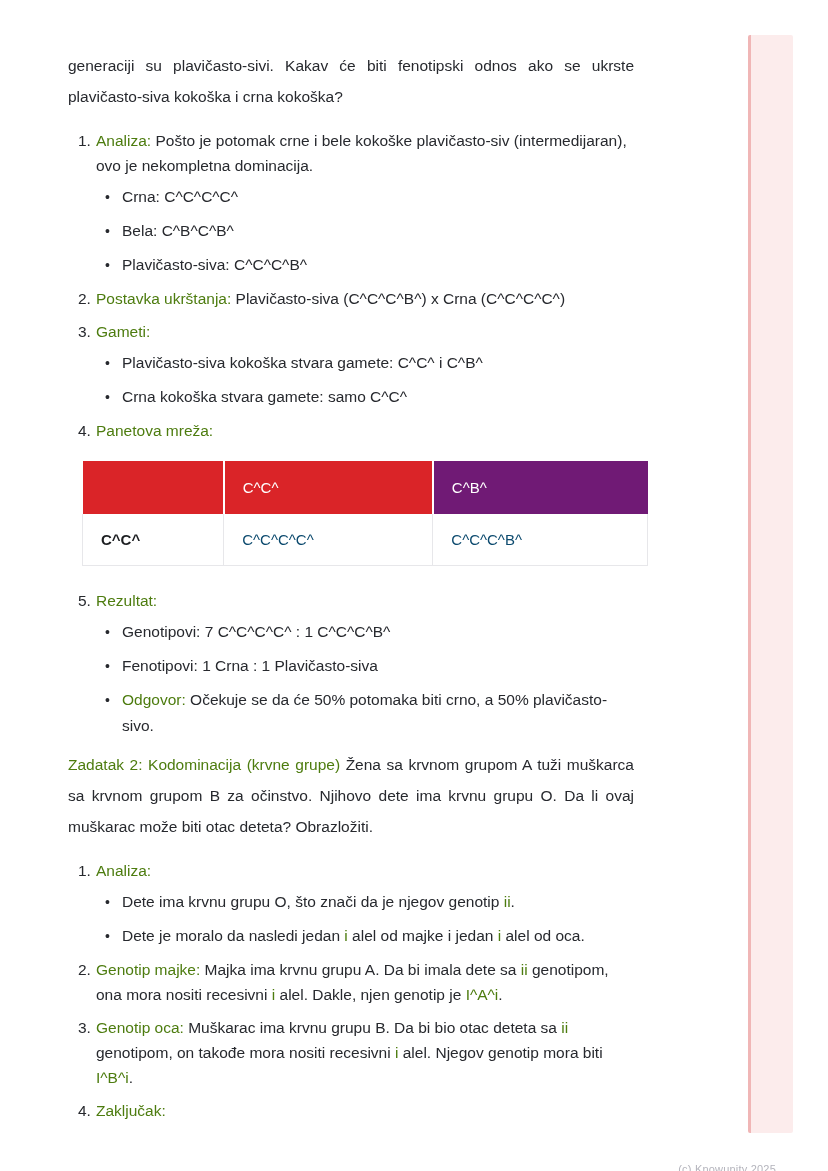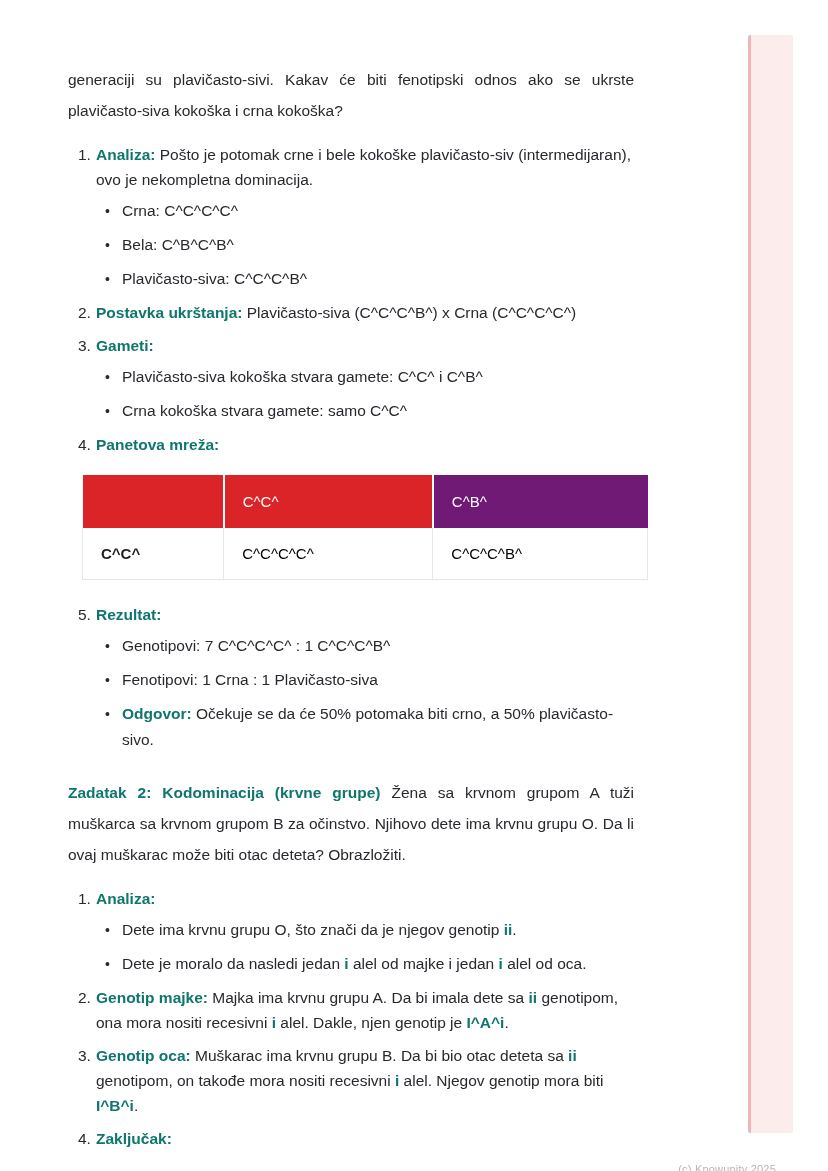--- a/index.html
+++ b/index.html
@@ -13,41 +13,41 @@
     position:absolute;left:748px;top:35px;width:42px;height:1098px;
     background:#fcecec;border-left:3px solid #f0b6b6;border-radius:2px;z-index:1;
   }
   .footer{
     position:absolute;top:1163px;right:52px;z-index:2;
     font-size:11px;color:#b4b4bc;letter-spacing:.2px;
   }
   .content{
     position:absolute;left:68px;top:40px;width:566px;z-index:2;
   }
-  .para{line-height:31px;margin:24px 0 16px;}
+  .para{line-height:31px;margin:10px 0 16px;}
   .para.just{text-align:justify;}
-  .b{font-weight:700;color:#0f766e;}
+  .b{font-weight:400;color:#4d7c0f;}
   .oli{display:flex;padding-left:10px;margin:8px 0 6px;line-height:25px;}
   .num{flex:0 0 18px;}
   .libody{flex:1;}
   .bli{display:flex;padding-left:37px;margin:0 0 8px;line-height:26px;}
   .marker{flex:0 0 17px;font-size:14px;}
   table.punnett{
     width:100%;border-collapse:collapse;margin:18px 14px 22px;table-layout:fixed;
   }
   table.punnett col.c1{width:25%;}
   table.punnett col.c2{width:37%;}
   table.punnett col.c3{width:38%;}
   table.punnett th{
     color:#ffffff;font-weight:500;text-align:left;
     padding:18px 18px;border-right:2px solid #ffffff;font-size:15px;
   }
   table.punnett th:last-child{border-right:none;}
   table.punnett td{
-    background:#ffffff;padding:17px 18px;font-size:15px;color:#000000;
+    background:#ffffff;padding:17px 18px;font-size:15px;color:#0c4a6e;
     border:1px solid #e7e7ea;border-top:none;
   }
   table.punnett td.rowhead{font-weight:700;color:#1c1e21;}
 </style>
 </head>
 <body>
 
 <div class="stripe"></div>
 <div class="footer">(c) Knowunity 2025</div>
 <div class="content">

